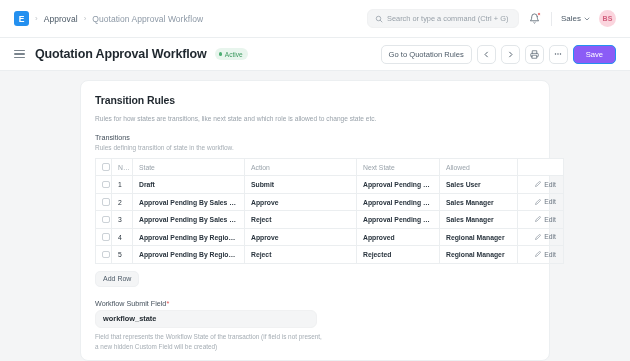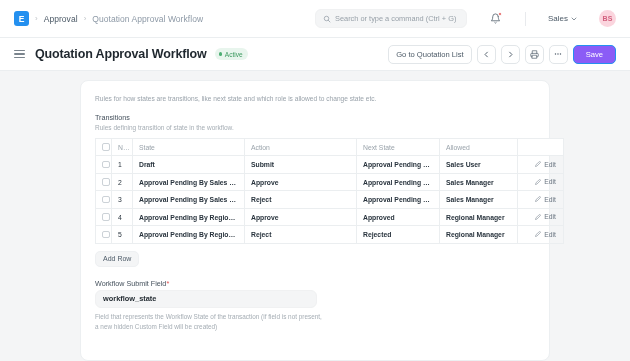--- a/index.html
+++ b/index.html
@@ -38,21 +38,21 @@
     letter-spacing: -0.3px;
   }
   .crumb-sep { color: #c0c5c9; font-size: 8px; margin: 0 1px; }
   .crumb {
     font-size: 8.5px; color: #4c5a67; letter-spacing: 0.05px;
     white-space: nowrap;
   }
   .crumb.current { color: #8d99a6; }
   .nav-right {
     margin-left: auto;
-    display: flex; align-items: center; gap: 22px; justify-content: center;
+    display: flex; align-items: center; gap: 9px; justify-content: center;
   }
   .searchbox {
     width: 152px; height: 19px;
     background: #f4f5f6;
     border: 1px solid #f0f1f2;
     border-radius: 6px;
     display: flex; align-items: center;
     padding: 0 7px; gap: 4px;
   }
   .searchbox .sicon { flex: 0 0 auto; display: flex; }
@@ -288,21 +288,21 @@
       <span></span>
       <span></span>
     </div>
     <div class="page-title">Quotation Approval Workflow</div>
     <div class="badge">
       <span class="dot"></span>
       <span>Active</span>
     </div>
 
     <div class="head-actions">
-      <div class="btn">Go to Quotation List</div>
+      <div class="btn">Go to Quotation Rules</div>
       <div class="btn icon-btn">
         <svg width="7" height="7" viewBox="0 0 12 12" fill="none" stroke="#4c5a67" stroke-width="1.6" stroke-linecap="round" stroke-linejoin="round">
           <polyline points="7.5,2 3.5,6 7.5,10"></polyline>
         </svg>
       </div>
       <div class="btn icon-btn">
         <svg width="7" height="7" viewBox="0 0 12 12" fill="none" stroke="#4c5a67" stroke-width="1.6" stroke-linecap="round" stroke-linejoin="round">
           <polyline points="4.5,2 8.5,6 4.5,10"></polyline>
         </svg>
       </div>
@@ -320,20 +320,21 @@
             <circle cx="18" cy="12" r="1.7"></circle>
         </svg>
       </div>
       <div class="btn primary">Save</div>
     </div>
   </div>
 
   <div class="content">
     <div class="card">
 
+      <div class="section-title">Transition Rules</div>
       <div class="section-desc">Rules for how states are transitions, like next state and which role is allowed to change state etc.</div>
 
       <div class="field-label-sm">Transitions</div>
       <div class="field-desc-sm">Rules defining transition of state in the workflow.</div>
 
       <table class="grid">
         <thead>
           <tr>
             <th class="col-check">
               <span class="cb"></span>

